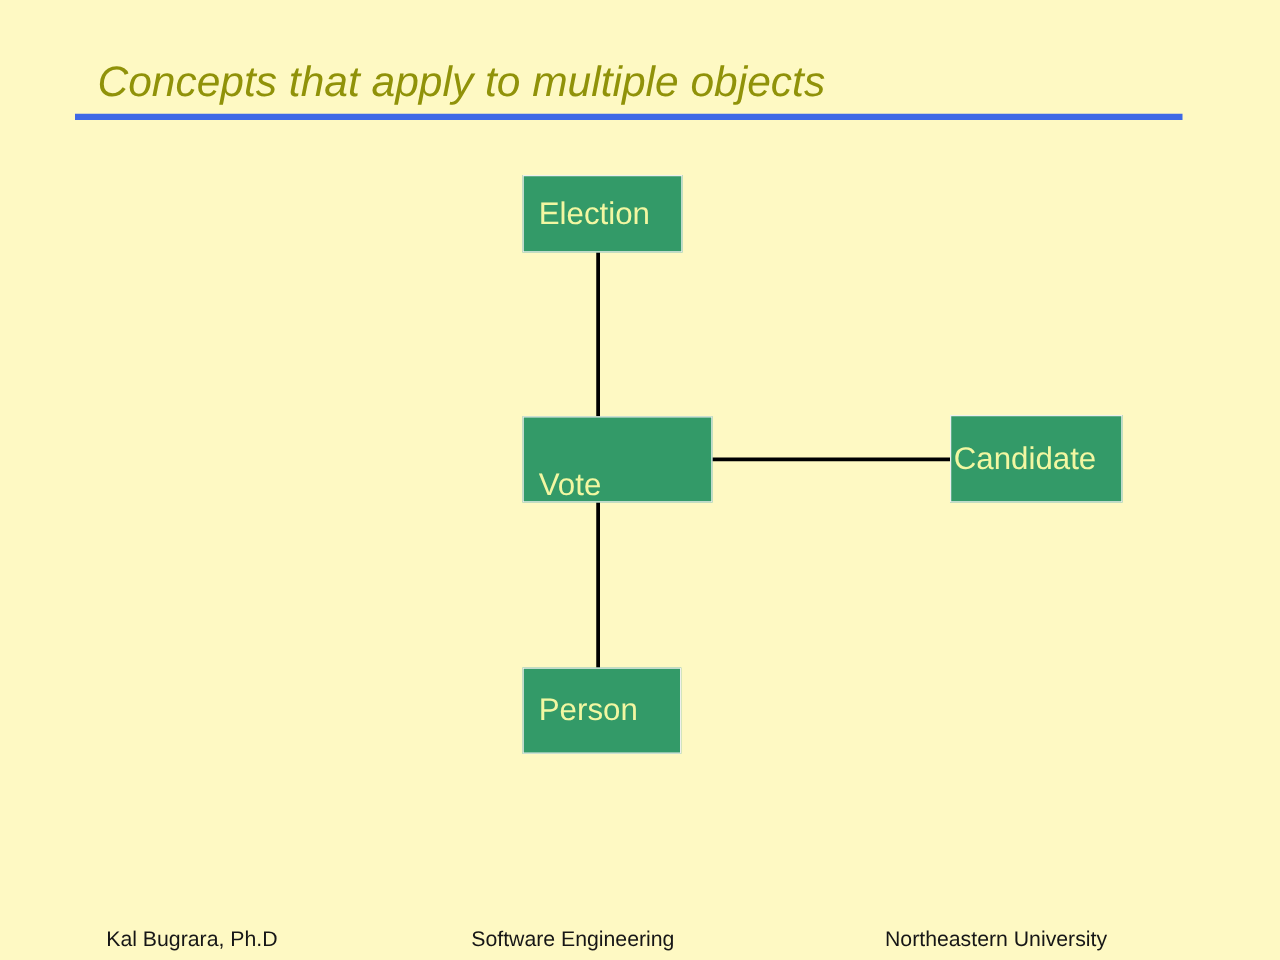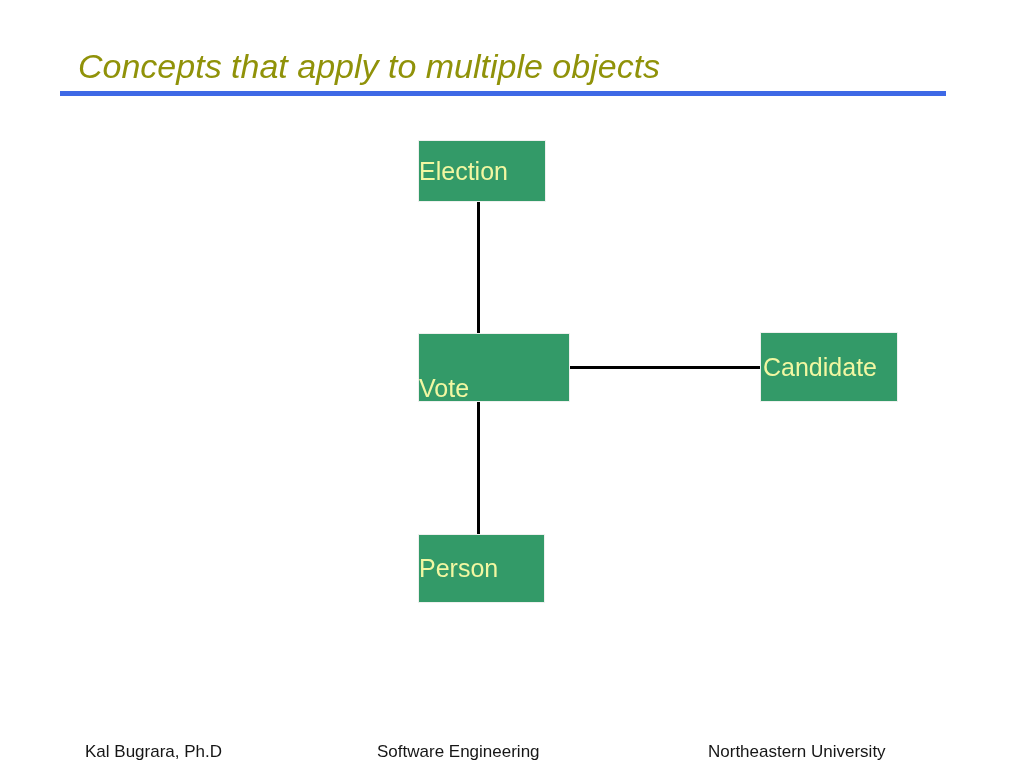--- a/index.html
+++ b/index.html
@@ -15,21 +15,21 @@
     overflow: hidden;
     position: relative;
   }
 
   #slide {
     position: absolute;
     left: 0;
     top: 0;
     width: 1024px;
     height: 768px;
-    background: #ffffff;
+    background: #fef9c3;
   }
 
   
   #title {
     position: absolute;
     left: 78px;
     top: 21px;
     width: 880px;
     font-size: 34px;
     line-height: 44px;
@@ -66,21 +66,21 @@
     font-size: 25px;
     line-height: 1;
     display: flex;
     align-items: center;
     box-sizing: border-box;
     white-space: nowrap;
     overflow: visible;
   }
   .node > span {
     display: block;
-    padding-left: 0;
+    padding-left: 12px;
   }
 
   #node-election {
     left: 418px;
     top: 140px;
     width: 128px;
     height: 62px;
   }
   #node-vote {
     left: 418px;

